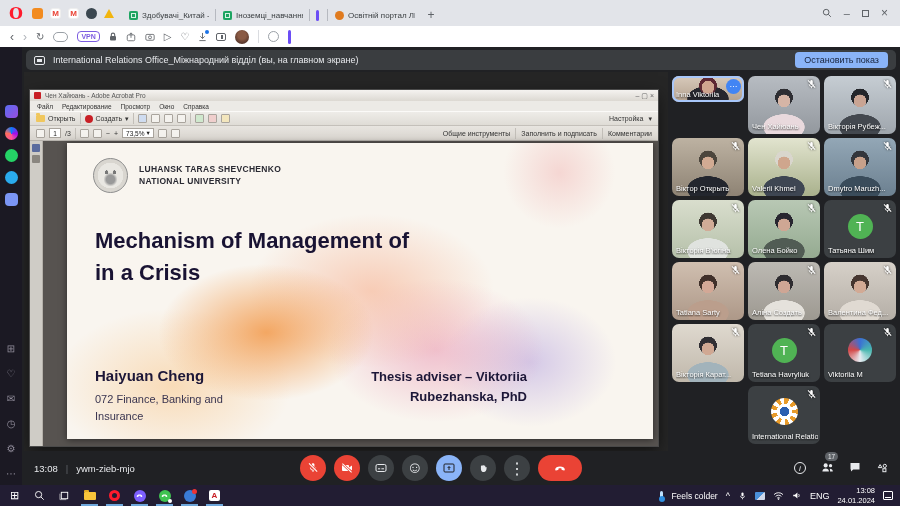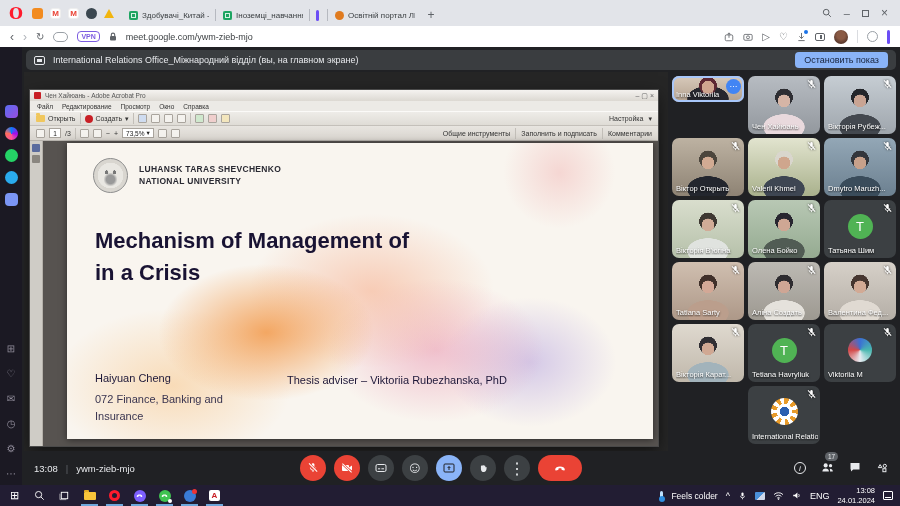--- a/index.html
+++ b/index.html
@@ -117,23 +117,23 @@
   .logo{width:35px;height:35px;border-radius:50%;border:1.5px solid #8f8f8f;flex:none;
     background:
       radial-gradient(circle 2px at 38% 40%, #777 90%, transparent),
       radial-gradient(circle 2px at 62% 40%, #777 90%, transparent),
       radial-gradient(circle 7px at 50% 62%, #999 60%, transparent),
       radial-gradient(circle 13px at 50% 50%, #e9e7e2 97%, transparent),#d9d6d0;}
   .univ-name{font-size:8.5px;font-weight:bold;color:#2a2a33;line-height:1.3;letter-spacing:.3px;}
   .title{position:absolute;left:28px;top:82px;font-size:22px;line-height:32px;font-weight:bold;color:#191333;}
   .slide-footer{position:absolute;left:28px;right:24px;bottom:14px;display:flex;align-items:flex-start;}
   .f-left{width:192px;}
-  .f-name{font-weight:normal;font-size:11px;color:#1d1738;margin-bottom:7px;}
+  .f-name{font-weight:bold;font-size:15px;color:#1d1738;margin-bottom:7px;}
   .f-prog{font-size:11px;color:#3a3550;line-height:1.55;width:160px;}
-  .f-right{font-size:11px;font-weight:normal;color:#1d1738;line-height:1.55;width:240px;}
+  .f-right{font-size:13px;font-weight:bold;color:#1d1738;line-height:1.55;width:240px;text-align:right;}
 
   
   .participants{width:232px;padding:4px 4px 0;display:grid;grid-template-columns:repeat(3,72px);grid-auto-rows:58px;gap:4px;align-content:start;flex:none;}
   .tile{position:relative;border-radius:7px;overflow:hidden;background:#3c4043;}
   .tile .name{position:absolute;left:4px;bottom:3px;right:2px;font-size:7.5px;color:#fff;text-shadow:0 1px 2px rgba(0,0,0,.85);white-space:nowrap;overflow:hidden;}
   .tile .mic{position:absolute;top:3px;right:3px;width:11px;height:11px;filter:drop-shadow(0 0 1px rgba(0,0,0,.7));}
   .tile.photo{background:
       radial-gradient(circle 6.5px at 50% 43%, var(--skin) 97%, transparent),
       radial-gradient(circle 9px at 50% 37%, var(--hair) 97%, transparent),
       radial-gradient(ellipse 21px 13px at 50% 88%, var(--cloth) 97%, transparent),
@@ -241,21 +241,20 @@
   <div class="toolbar">
     <span class="nav">‹</span>
     <span class="nav dim">›</span>
     <span class="nav reload">↻</span>
     <span class="badge-oval"></span>
     <span class="vpn">VPN</span>
     <svg width="8" height="9" viewBox="0 0 8 9">
         <rect x="1" y="4" width="6" height="4.5" rx="1" fill="#5f6368"></rect>
         <path d="M2.3 4V2.8a1.7 1.7 0 0 1 3.4 0V4" fill="none" stroke="#5f6368" stroke-width="1.1"></path>
       </svg>
-    <span class="url">meet.google.com/ywm-zieb-mjo</span>
     <div class="tb-right">
       <svg width="10" height="10" viewBox="0 0 12 12">
           <rect x="1.5" y="3.5" width="9" height="7" rx="1.5" fill="none" stroke="#5f6368"></rect>
           <path d="M6 7V1.3M4 3l2-2 2 2" fill="none" stroke="#5f6368"></path>
         </svg>
       <svg width="10" height="9" viewBox="0 0 12 10">
           <rect x="1" y="2.5" width="10" height="7" rx="1.5" fill="none" stroke="#5f6368"></rect>
           <circle cx="6" cy="6" r="1.8" fill="none" stroke="#5f6368"></circle>
         </svg>
       <span class="glyph-ic">▷</span>

